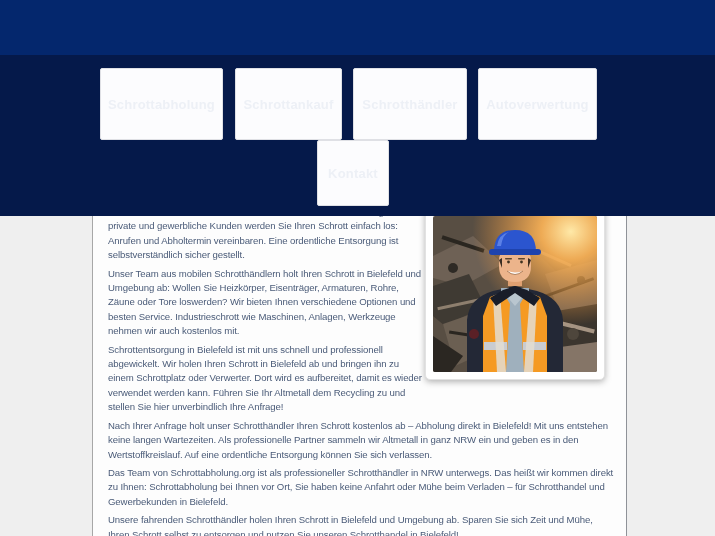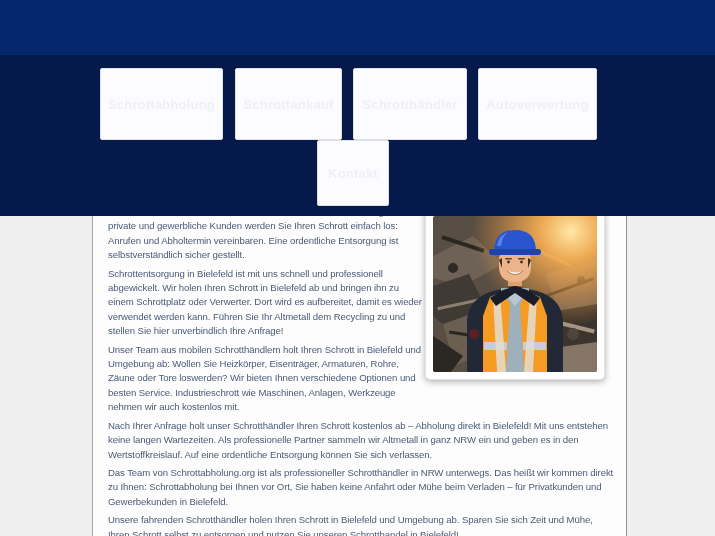--- a/index.html
+++ b/index.html
@@ -38,24 +38,24 @@
 </style>
 </head>
 <body>
 
 <div class="stage">
 
   <div class="content-panel"></div>
 
   <div class="text-col">
     <p class="narrow">übernehmen das für Sie! Mit unserer kostenlosen Schrottabholung für private und gewerbliche Kunden werden Sie Ihren Schrott einfach los: Anrufen und Abholtermin vereinbaren. Eine ordentliche Entsorgung ist selbstverständlich sicher gestellt.</p>
+    <p class="narrow">Unser Team aus mobilen Schrotthändlern holt Ihren Schrott in Bielefeld und Umgebung ab: Wollen Sie Heizkörper, Eisenträger, Armaturen, Rohre, Zäune oder Tore loswerden? Wir bieten Ihnen verschiedene Optionen und besten Service. Industrieschrott wie Maschinen, Anlagen, Werkzeuge nehmen wir auch kostenlos mit.</p>
     <p class="narrow">Schrottentsorgung in Bielefeld ist mit uns schnell und professionell abgewickelt. Wir holen Ihren Schrott in Bielefeld ab und bringen ihn zu einem Schrottplatz oder Verwerter. Dort wird es aufbereitet, damit es wieder verwendet werden kann. Führen Sie Ihr Altmetall dem Recycling zu und stellen Sie hier unverbindlich Ihre Anfrage!</p>
-    <p class="narrow">Unser Team aus mobilen Schrotthändlern holt Ihren Schrott in Bielefeld und Umgebung ab: Wollen Sie Heizkörper, Eisenträger, Armaturen, Rohre, Zäune oder Tore loswerden? Wir bieten Ihnen verschiedene Optionen und besten Service. Industrieschrott wie Maschinen, Anlagen, Werkzeuge nehmen wir auch kostenlos mit.</p>
     <p>Nach Ihrer Anfrage holt unser Schrotthändler Ihren Schrott kostenlos ab – Abholung direkt in Bielefeld! Mit uns entstehen keine langen Wartezeiten. Als professionelle Partner sammeln wir Altmetall in ganz NRW ein und geben es in den Wertstoffkreislauf. Auf eine ordentliche Entsorgung können Sie sich verlassen.</p>
-    <p>Das Team von Schrottabholung.org ist als professioneller Schrotthändler in NRW unterwegs. Das heißt wir kommen direkt zu Ihnen: Schrottabholung bei Ihnen vor Ort, Sie haben keine Anfahrt oder Mühe beim Verladen – für Privatkunden und Gewerbekunden in Bielefeld.</p>
+    <p>Das Team von Schrottabholung.org ist als professioneller Schrotthändler in NRW unterwegs. Das heißt wir kommen direkt zu Ihnen: Schrottabholung bei Ihnen vor Ort, Sie haben keine Anfahrt oder Mühe beim Verladen – für Schrotthandel und Gewerbekunden in Bielefeld.</p>
     <p>Unsere fahrenden Schrotthändler holen Ihren Schrott in Bielefeld und Umgebung ab. Sparen Sie sich Zeit und Mühe, Ihren Schrott selbst zu entsorgen und nutzen Sie unseren Schrotthandel in Bielefeld!</p>
   </div>
 
   <div class="photo-frame">
     <svg viewBox="0 0 164 156" preserveAspectRatio="none">
       <defs>
         <radialGradient id="sun" cx="0.84" cy="0.10" r="0.6">
           <stop offset="0" stop-color="#ffe9a8"></stop>
           <stop offset="0.3" stop-color="#ffb557" stop-opacity="0.9"></stop>
           <stop offset="1" stop-color="#ff9e3c" stop-opacity="0"></stop>

